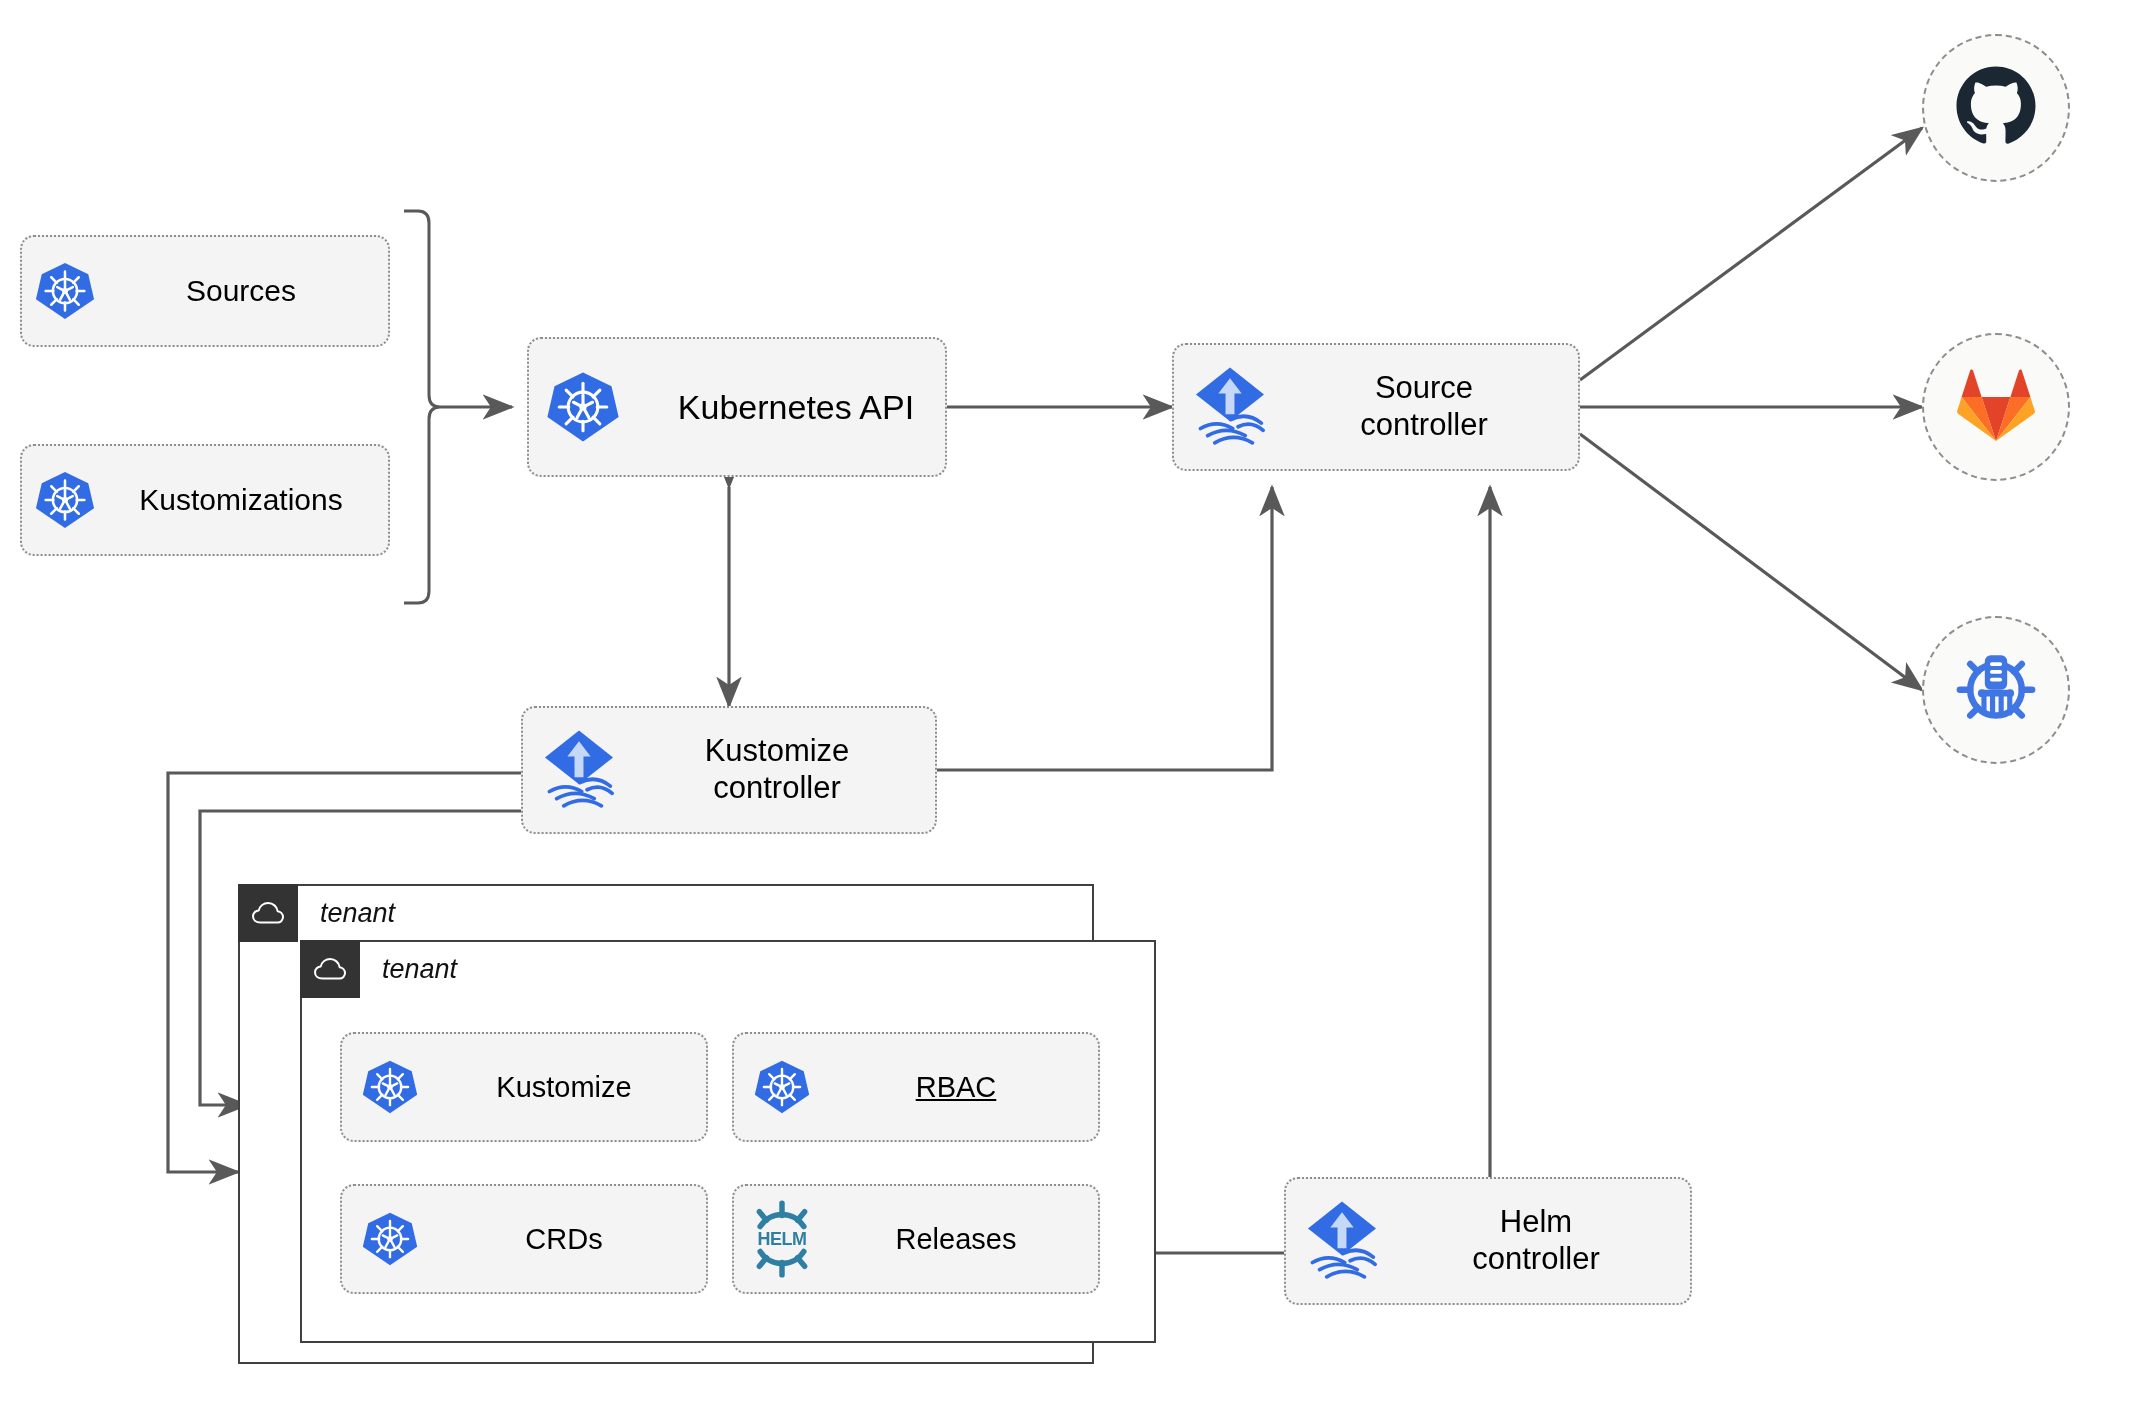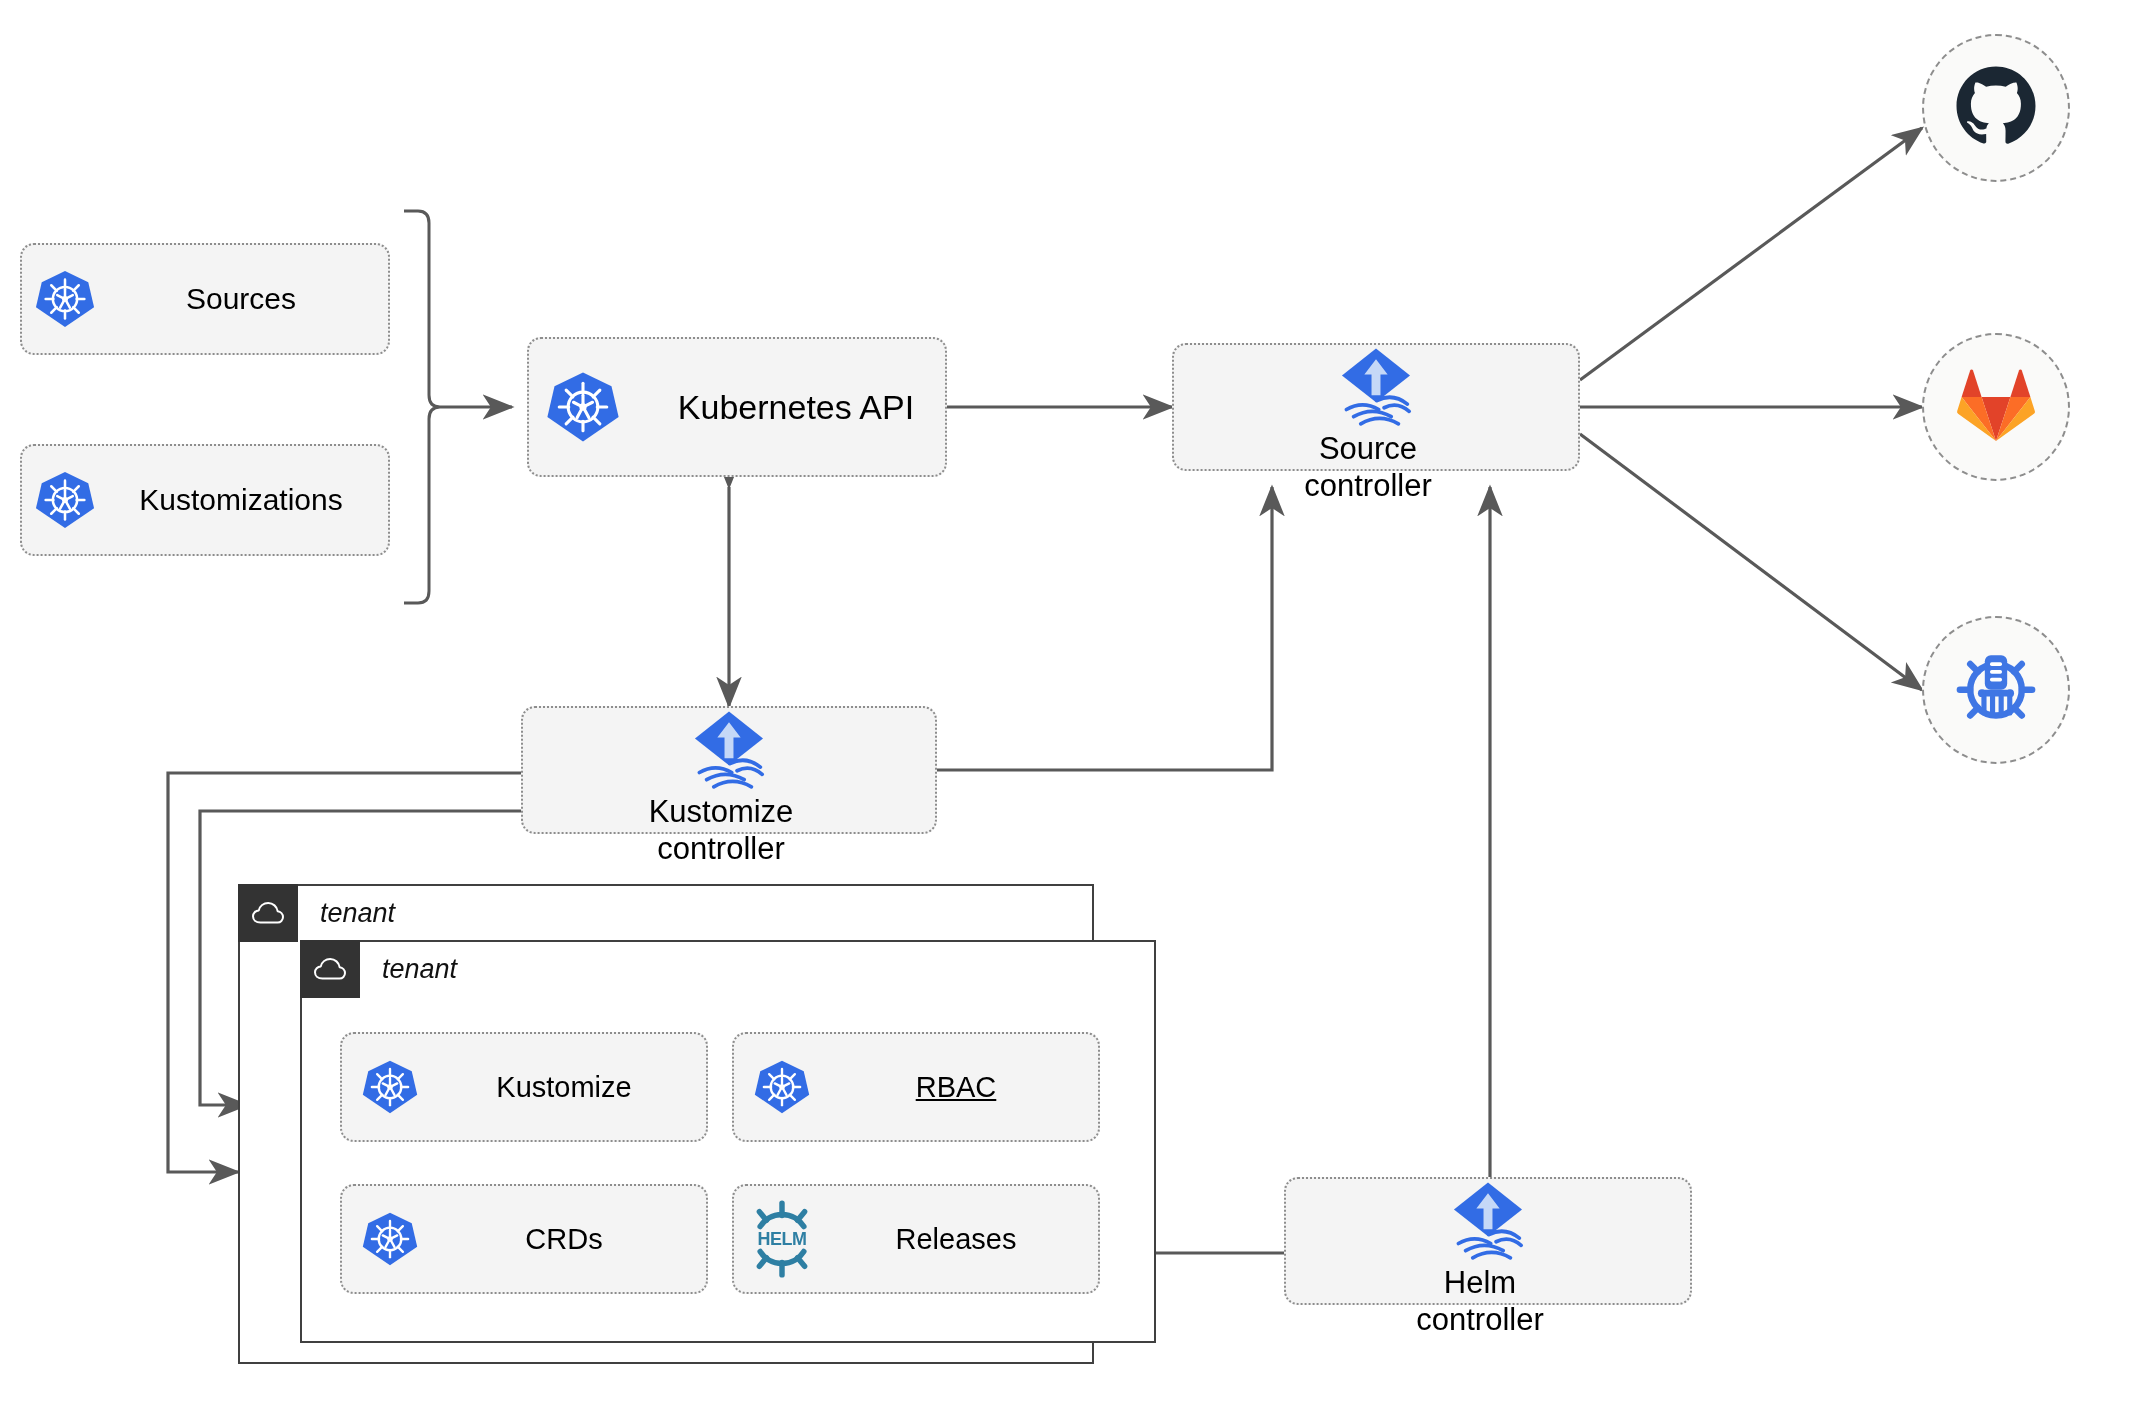--- a/index.html
+++ b/index.html
@@ -24,21 +24,21 @@
 
   
   .n-res{height:112px;}
   .n-res .ico{width:86px;}
   .n-res .lbl{font-size:30px;padding-right:14px;}
 
   .n-api{height:140px;}
   .n-api .ico{width:108px;}
   .n-api .lbl{font-size:34px;padding-right:18px;}
 
-  .n-ctl{height:128px;flex-direction:column;}
+  .n-ctl{height:128px;}
   .n-ctl .ico{width:112px;}
   .n-ctl .lbl{font-size:31px;padding-right:16px;}
 
   .n-inner{height:110px;}
   .n-inner .ico{width:96px;}
   .n-inner .lbl{font-size:29px;padding-right:16px;}
 
   
   .prov{
     position:absolute;width:148px;height:148px;border-radius:50%;
@@ -119,21 +119,21 @@
         <svg width="34" height="26" viewBox="0 0 34 26" aria-hidden="true">
           <path d="M9.5 22.5 C4.8 22.5 2 19.7 2 16.3 C2 13.1 4.6 10.5 7.8 10.4
                    C8.8 6 12.7 3 17.2 3 C22 3 26 6.6 26.6 11.2
                    C29.7 11.6 32 14.2 32 17.1 C32 20.1 29.6 22.5 26.6 22.5 Z" fill="none" stroke="#ffffff" stroke-width="2" stroke-linejoin="round"></path>
         </svg>
       </span>
       <span class="tname">tenant</span>
     </div>
   </div>
 
-  <div class="node n-res" style="left:20px;top:243px;width:370px;">
+  <div class="node n-res" style="left:20px;top:235px;width:370px;">
     <span class="ico">
       <svg width="62" height="62" viewBox="0 0 64 64" aria-hidden="true">
         <polygon points="32,3 56,14.6 62,40.5 32,61 2,40.5 8,14.6" fill="#326ce5"></polygon>
         <g fill="none" stroke="#ffffff" stroke-width="2.6" stroke-linecap="round">
           <circle cx="32" cy="32" r="12.5"></circle>
           <circle cx="32" cy="32" r="3.1" fill="#ffffff" stroke="none"></circle>
           <line x1="32" y1="12" x2="32" y2="20"></line>
           <line x1="32" y1="44" x2="32" y2="52"></line>
           <line x1="12" y1="32" x2="20" y2="32"></line>
           <line x1="44" y1="32" x2="52" y2="32"></line>

